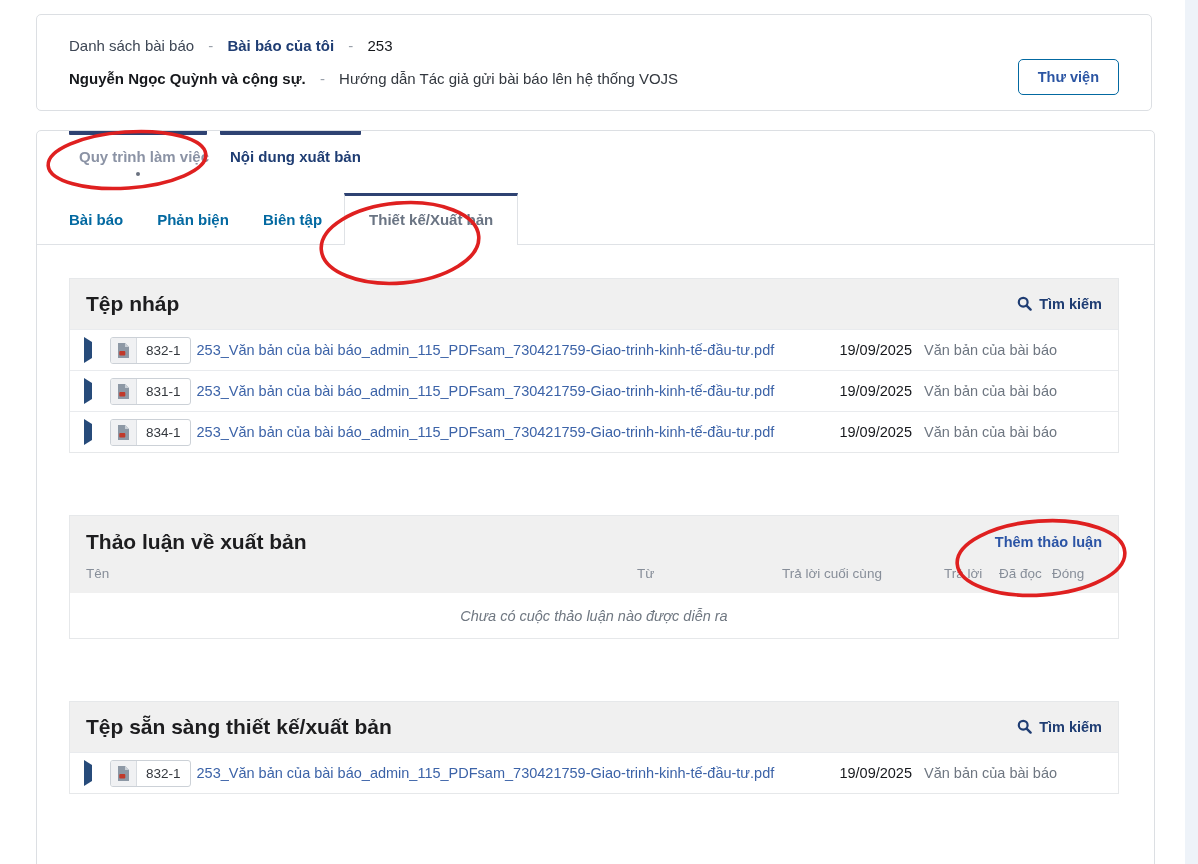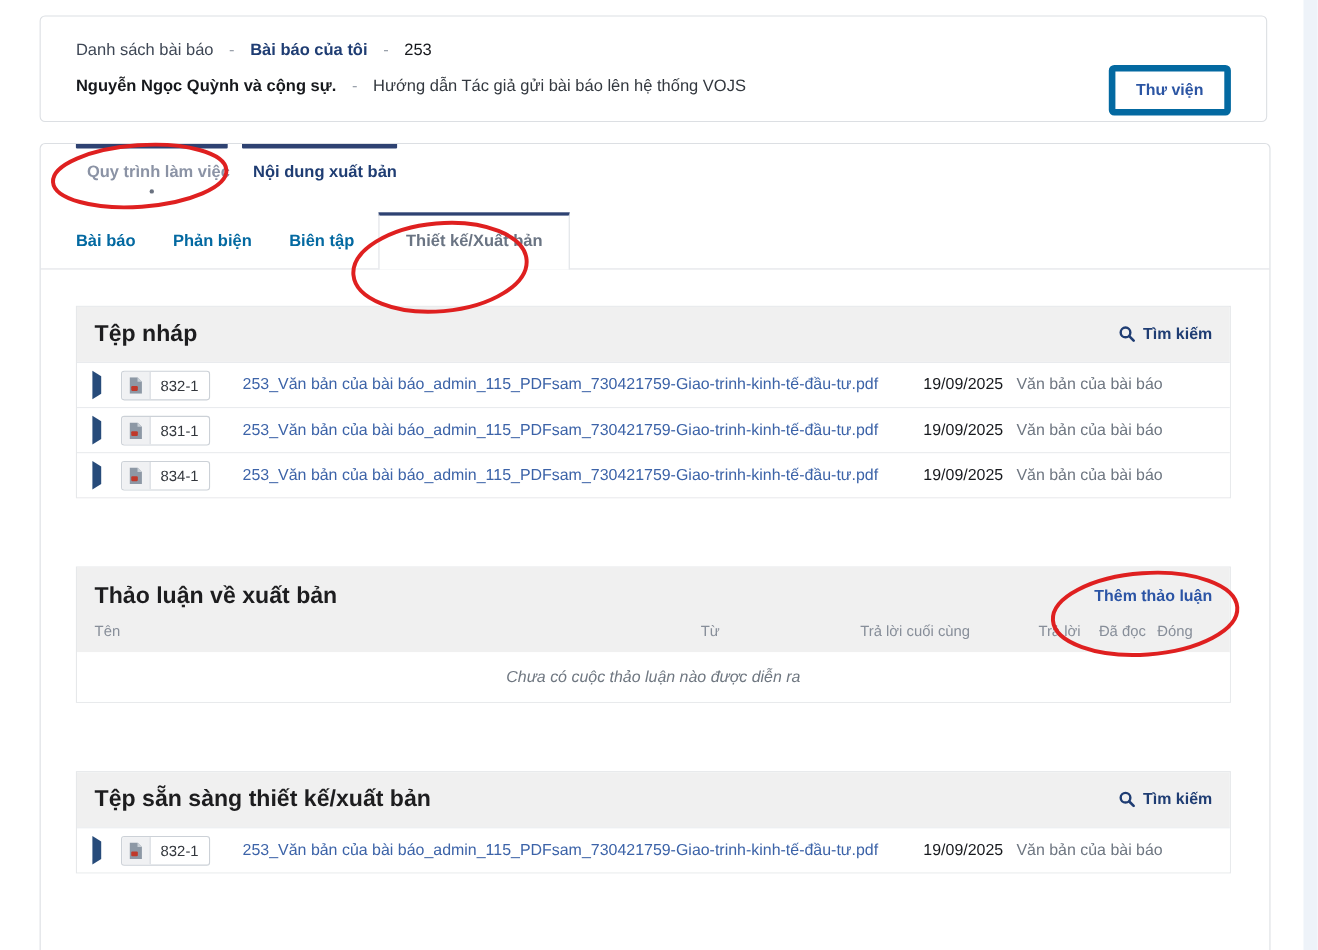--- a/index.html
+++ b/index.html
@@ -12,21 +12,21 @@
   .crumb-card { position:absolute; left:36px; top:14px; width:1116px; height:97px;
     border:1px solid #dcdfe3; border-radius:5px; background:#fff; padding:21px 32px 0 32px; }
   .crumb-line { font-size:15px; color:#3d4654; line-height:20px; margin-bottom:13px; white-space:nowrap; }
   .crumb-sep { color:#9aa1ab; margin:0 10px; }
   .crumb-link { color:#3d4654; text-decoration:none; cursor:pointer; }
   .crumb-current { color:#1f3d73; font-weight:bold; text-decoration:none; cursor:pointer; }
   .crumb-id { color:#16181c; }
   .crumb-author { color:#16181c; font-weight:bold; }
   .crumb-title { color:#33383f; }
   .library-btn { position:absolute; right:32px; top:44px; padding:9px 19px; background:#fff;
-    border:6px solid #0369a1; border-radius:5px; color:#2b55a3; font-size:14.5px; font-weight:600; cursor:pointer; }
+    border:1px solid #0369a1; border-radius:5px; color:#2b55a3; font-size:14.5px; font-weight:600; cursor:pointer; }
 
   
   .main-card { position:absolute; left:36px; top:130px; width:1119px; height:760px;
     border:1px solid #dcdfe3; border-radius:5px 5px 0 0; background:#fff; }
 
   
   .main-tabs { display:flex; padding-left:32px; }
   .main-tab { cursor:pointer; text-align:center; }
   .main-tab .bar { height:4px; background:#2e4272; border-radius:0 0 1px 1px; }
   .main-tab .lbl { padding:13px 10px 0; font-size:15px; white-space:nowrap; }
@@ -58,21 +58,21 @@
   .file-row { height:41px; display:flex; align-items:center; border-top:1px solid #e9ebee;
     background:#fff; font-size:14.5px; padding-right:14px; }
   .expander { width:14px; margin-left:14px; cursor:pointer; }
   .expander .tri { width:0; height:0; border-left:8px solid #274b7a;
     border-top:5px solid transparent; border-bottom:5px solid transparent; }
   .file-badge { display:flex; align-items:center; height:27px; border:1px solid #ccd1d7;
     border-radius:3px; margin-left:12px; overflow:hidden; background:#fff; }
   .file-badge .icon-cell { width:26px; height:100%; background:#f0f1f3; border-right:1px solid #d8dce1;
     display:flex; align-items:center; justify-content:center; }
   .file-badge .num { padding:0 9px; font-size:13.5px; color:#33373d; }
-  .file-link { flex:1; margin-left:30px; color:#3c63a8; text-decoration:none; cursor:pointer;
+  .file-link { flex:1; margin-left:6px; color:#3c63a8; text-decoration:none; cursor:pointer;
     white-space:nowrap; overflow:hidden; text-overflow:ellipsis; }
   .file-date { width:92px; text-align:right; color:#16181c; }
   .file-type { width:180px; margin-left:12px; color:#6e7681; }
 
   
   .disc-head { background:#f0f0f0; padding:14px 16px 0; }
   .disc-title-row { display:flex; align-items:center; }
   .disc-cols { display:flex; align-items:flex-end; font-size:13.5px; color:#878e99;
     padding:12px 0 12px; }
   .col-name { flex:1; }

